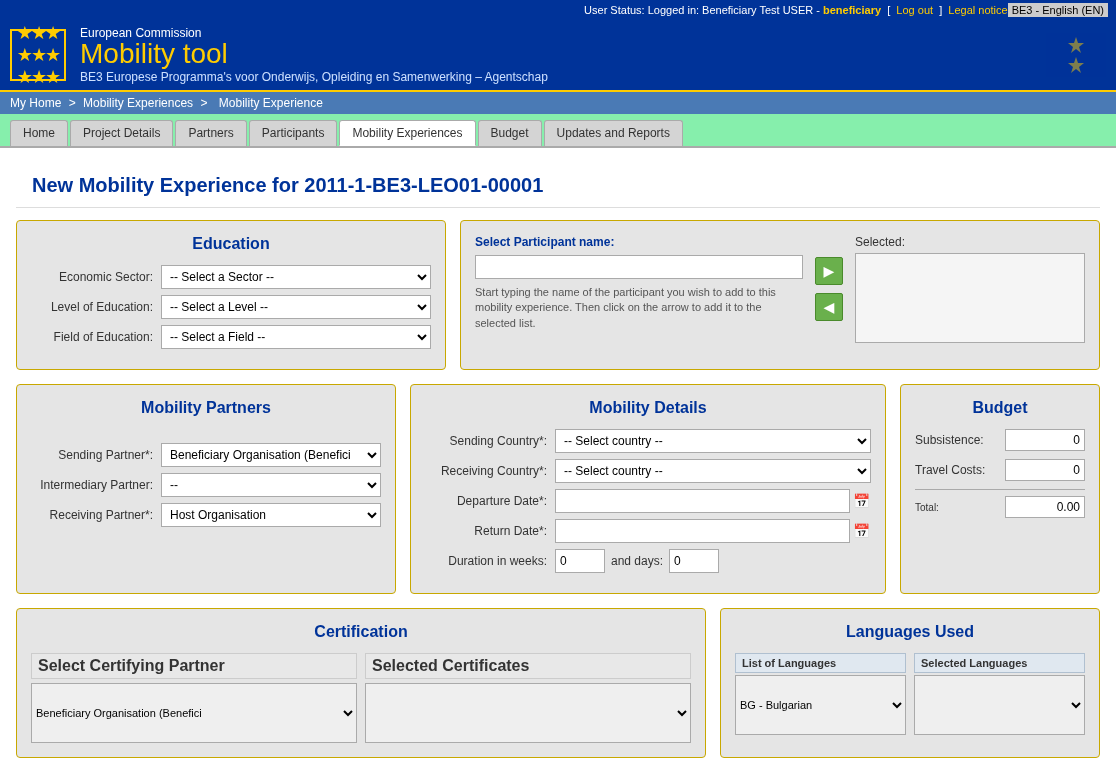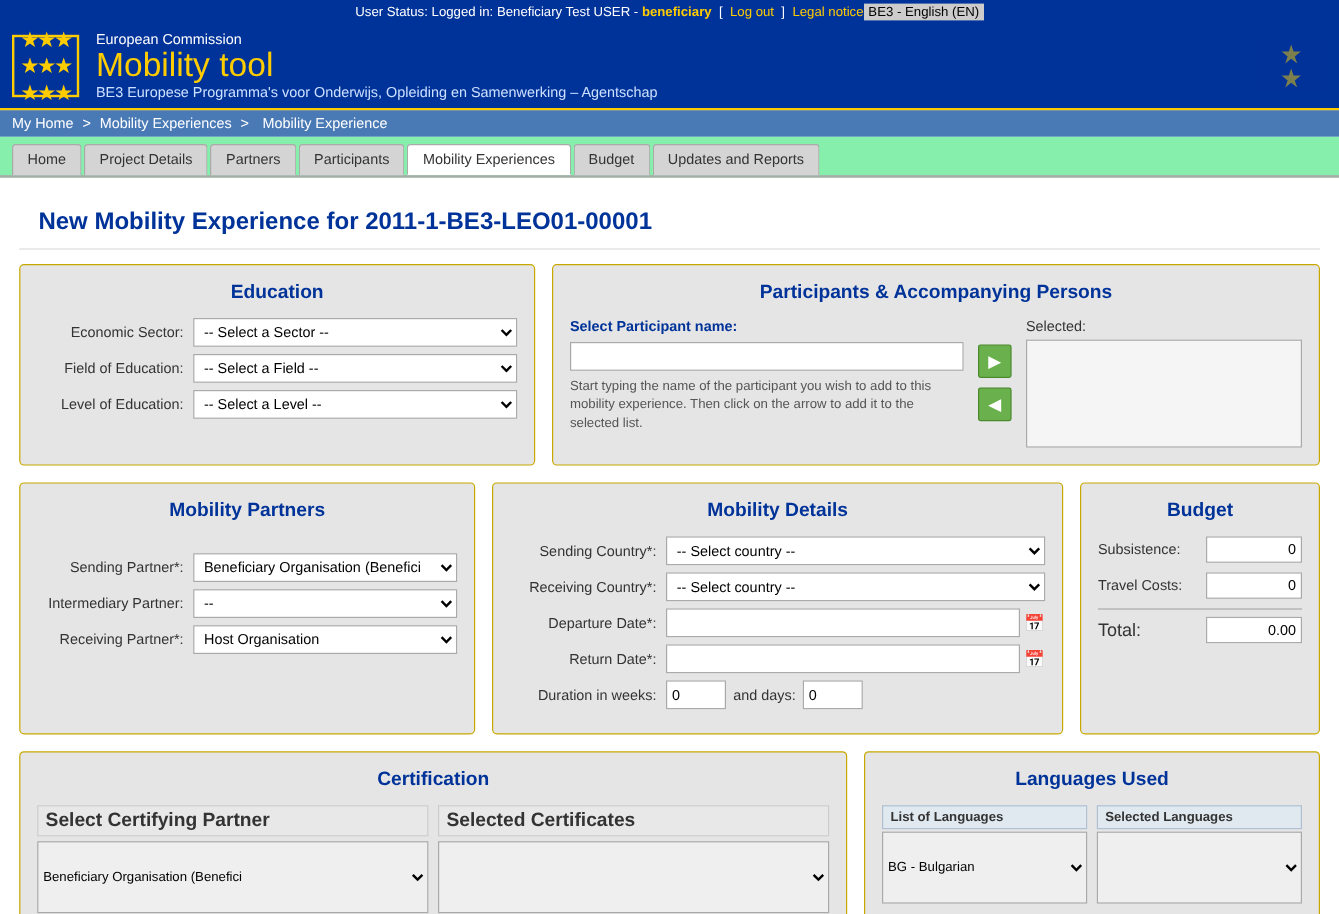--- a/index.html
+++ b/index.html
@@ -5,21 +5,21 @@
     * { box-sizing: border-box; margin: 0; padding: 0; }
     body { font-family: Arial, sans-serif; font-size: 12px; background: #fff; color: #333; }
 
     
     .top-bar {
       background: #003399;
       color: #fff;
       font-size: 11px;
       padding: 3px 8px;
       display: flex;
-      justify-content: center;
+      justify-content: flex-end;
       align-items: center;
     }
     .top-bar a { color: #ffcc00; text-decoration: none; }
     .top-bar .lang-selector {
       background: #ccc;
       color: #000;
       padding: 1px 4px;
       font-size: 11px;
     }
     .header-main {
@@ -249,21 +249,21 @@
       font-size: 12px;
     }
     .budget-total {
       display: flex;
       justify-content: space-between;
       align-items: center;
       border-top: 1px solid #aaa;
       padding-top: 6px;
       margin-top: 4px;
     }
-    .budget-total-label { font-size: 15px; color: #333; }
+    .budget-total-label { font-size: 10px; color: #333; }
 
     
     .cert-lang-row {
       display: flex;
       gap: 14px;
     }
     .cert-section { flex: 1; }
     .lang-section { flex: 0 0 380px; }
 
     .cert-inner {
@@ -378,36 +378,35 @@
       <div class="section-title">Education</div>
 
       <div class="form-row">
         <div class="form-label">Economic Sector:</div>
         <select class="form-select">
           <option>-- Select a Sector --</option>
         </select>
       </div>
 
       <div class="form-row">
+        <div class="form-label">Level of Education:</div>
+        <select class="form-select">
+          <option>-- Select a Level --</option>
+        </select>
+      </div>
+
+      <div class="form-row">
         <div class="form-label">Field of Education:</div>
         <select class="form-select">
           <option>-- Select a Field --</option>
         </select>
       </div>
-
-      <div class="form-row">
-        <div class="form-label">Level of Education:</div>
-        <select class="form-select">
-          <option>-- Select a Level --</option>
-        </select>
-      </div>
     </div>
 
     <div class="section-box" style="flex:1;">
-      <div class="section-title">Participants &amp; Accompanying Persons</div>
       <div class="participants-inner">
         <div class="participant-left">
           <div class="participant-label">Select Participant name:</div>
           <input type="text" class="participant-input" style="">
           <div class="participant-hint">Start typing the name of the participant you wish to add to this mobility experience. Then click on the arrow to add it to the selected list.</div>
         </div>
         <div class="participant-arrows">
           <div class="arrow-btn">▶</div>
           <div class="arrow-btn">◀</div>
         </div>

